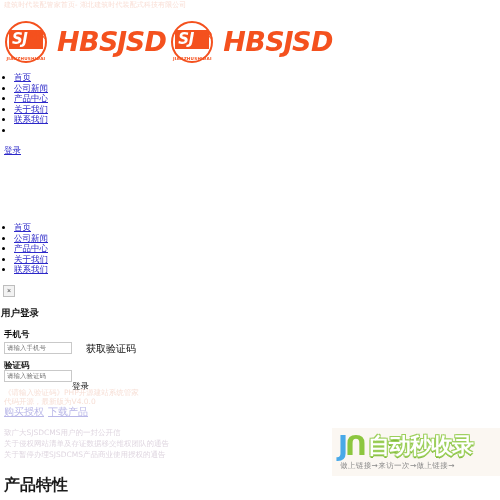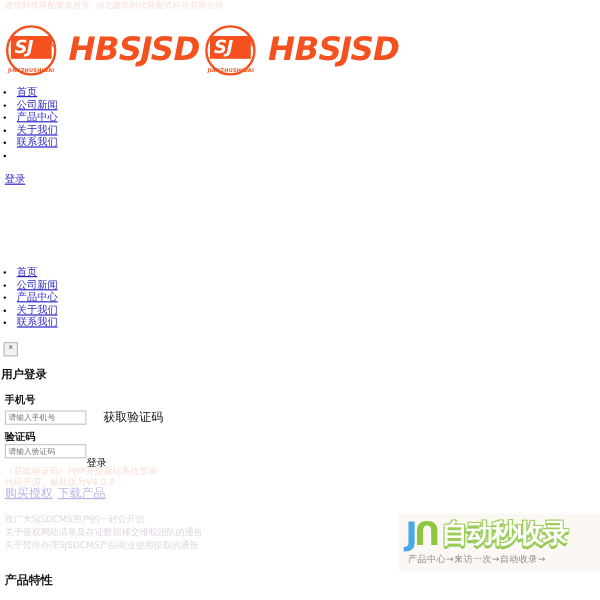--- a/index.html
+++ b/index.html
@@ -241,21 +241,21 @@
   .notice-list div {
     font-size: 7.5px;
     line-height: 11px;
     color: #dfd6e0;
     white-space: nowrap;
   }
 
   .section-title {
     position: absolute;
     left: 4px; top: 478px;
-    font-size: 10px;
+    font-size: 16px;
     font-weight: bold;
     color: #1b1b1b;
     line-height: 14px;
   }
 
   
   .watermark {
     position: absolute;
     left: 332px; top: 428px;
     width: 168px; height: 48px;
@@ -362,37 +362,37 @@
   <div class="field-label" id="label-phone">手机号</div>
   <input class="txt" id="input-phone" type="text" placeholder="请输入手机号" style="">
   <button class="send-code">获取验证码</button>
 
   <div class="field-label" id="label-code">验证码</div>
   <input class="txt" id="input-code" type="text" placeholder="请输入验证码" style="">
 
   <button class="submit-login">登录</button>
 
   <div class="promo">
-    <div class="promo-line">《获取验证码》PHP开源建站系统管家</div>
+    <div class="promo-line">《请输入验证码》PHP开源建站系统管家</div>
     <div class="promo-line">代码开源，最新版为V4.0.0</div>
     <div class="promo-links">
       <a href="#">购买授权</a><a href="#">下载产品</a>
     </div>
   </div>
 
   <div class="notice-list">
     <div>致广大SJSDCMS用户的一封公开信</div>
     <div>关于侵权网站清单及存证数据移交维权团队的通告</div>
     <div>关于暂停办理SJSDCMS产品商业使用授权的通告</div>
   </div>
 
   <div class="section-title">产品特性</div>
 
   <div class="watermark">
     <div class="wm-row">
       <span class="wm-j">J</span>
       <span class="wm-n">ᑎ</span>
       <span class="wm-cn">自动秒收录</span>
     </div>
-    <div class="wm-tag">产品中心→来访一次→自动收录→</div>
+    <div class="wm-tag">做上链接→来访一次→做上链接→</div>
   </div>
 
 </div>
 
 </body></html>

